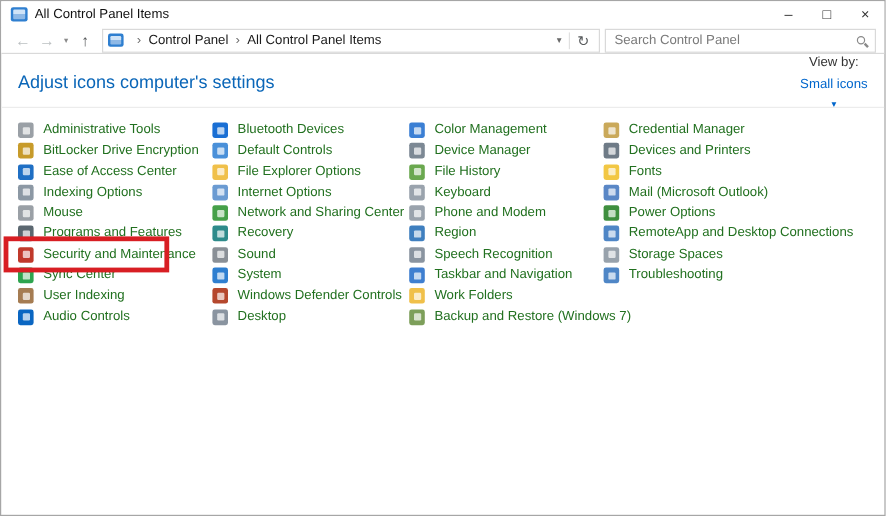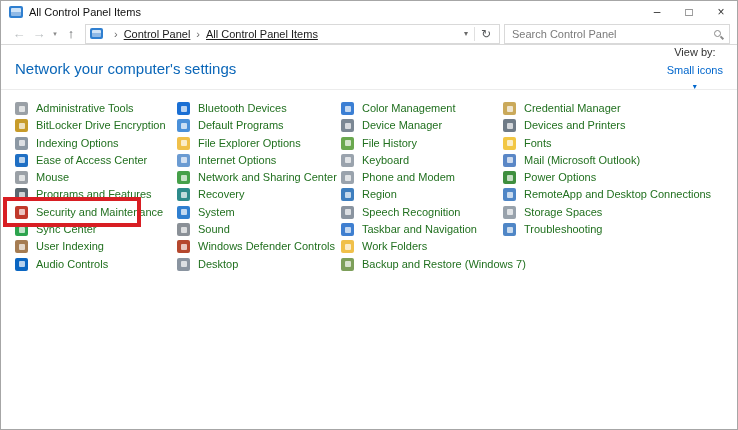--- a/index.html
+++ b/index.html
@@ -30,21 +30,21 @@
   .nav-disabled { color:#bcc0c2; }
   .nav-enabled { color:#55585a; }
   .nav-chevron { width:12px; font-size:7px; color:#8a8a8a; text-align:center; flex:none; }
   .addressbar { flex:1 1 auto; height:20px; border:1px solid #d9d9d9;
     display:flex; align-items:center; margin:0 4px 0 4px; padding:0 2px 0 4px; background:#fff; }
   .crumb-icon { width:13px; height:11px; border-radius:2px; background:#2f7fd0;
     position:relative; margin-right:5px; flex:none; }
   .crumb-icon::after { content:""; position:absolute; inset:2px;
     background:linear-gradient(#cfe3f7 45%, #8fb9e6 45%); border-radius:1px; }
   .crumb-sep { color:#6a6a6a; margin:0 6px; font-size:11px; }
-  .crumb { color:#1a1a1a; white-space:nowrap;text-decoration:underline; }
+  .crumb { color:#1a1a1a; white-space:nowrap; }
   .addr-right { margin-left:auto; display:flex; align-items:center; }
   .addr-caret { font-size:8px; color:#6a6a6a; padding:0 6px; }
   .addr-divider { width:1px; height:14px; background:#e0e0e0; }
   .addr-refresh { font-size:12px; color:#55585a; padding:0 6px; }
   .searchbox { width:226px; height:20px; border:1px solid #d9d9d9;
     display:flex; align-items:center; flex:none; background:#fff; position:relative; }
   .searchbox input { flex:1; border:none; outline:none; font:11px "Liberation Sans",sans-serif;
     color:#444; padding:0 20px 0 7px; background:transparent; width:100%; }
   .searchbox input::placeholder { color:#7a7a7a; }
   .mag-icon { position:absolute; right:8px; top:5px; width:7px; height:7px;
@@ -108,47 +108,47 @@
     </div>
   </div>
 
   <div class="searchbox">
     <input type="text" placeholder="Search Control Panel" style="">
     <span class="mag-icon"></span>
   </div>
 </div>
 
 <div class="header-row">
-  <span class="page-title">Network your computer's settings</span>
+  <span class="page-title">Adjust icons computer's settings</span>
   <div class="viewby">
     <span class="viewby-label">View by:</span>
     <span class="viewby-value">Small icons</span>
     <span class="viewby-caret">▾</span>
   </div>
 </div>
 <div class="divider"></div>
 
 <div class="items-grid">
     <div class="cp-item">
       <span class="cp-icon" style="background: rgb(154, 160, 166);"></span>
       <span class="cp-label">Administrative Tools</span>
     </div>
     <div class="cp-item">
       <span class="cp-icon" style="background: rgb(199, 155, 42);"></span>
       <span class="cp-label">BitLocker Drive Encryption</span>
     </div>
     <div class="cp-item">
+      <span class="cp-icon" style="background: rgb(31, 111, 196);"></span>
+      <span class="cp-label">Ease of Access Center</span>
+    </div>
+    <div class="cp-item">
       <span class="cp-icon" style="background: rgb(140, 152, 164);"></span>
       <span class="cp-label">Indexing Options</span>
     </div>
     <div class="cp-item">
-      <span class="cp-icon" style="background: rgb(31, 111, 196);"></span>
-      <span class="cp-label">Ease of Access Center</span>
-    </div>
-    <div class="cp-item">
       <span class="cp-icon" style="background: rgb(154, 160, 166);"></span>
       <span class="cp-label">Mouse</span>
     </div>
     <div class="cp-item">
       <span class="cp-icon" style="background: rgb(91, 103, 112);"></span>
       <span class="cp-label">Programs and Features</span>
     </div>
     <div class="cp-item">
       <span class="cp-icon" style="background: rgb(192, 57, 43);"></span>
       <span class="cp-label">Security and Maintenance</span>
@@ -164,47 +164,47 @@
     <div class="cp-item">
       <span class="cp-icon" style="background: rgb(10, 102, 194);"></span>
       <span class="cp-label">Audio Controls</span>
     </div>
     <div class="cp-item">
       <span class="cp-icon" style="background: rgb(26, 111, 212);"></span>
       <span class="cp-label">Bluetooth Devices</span>
     </div>
     <div class="cp-item">
       <span class="cp-icon" style="background: rgb(74, 144, 217);"></span>
-      <span class="cp-label">Default Programs</span>
+      <span class="cp-label">Default Controls</span>
     </div>
     <div class="cp-item">
       <span class="cp-icon" style="background: rgb(240, 192, 74);"></span>
       <span class="cp-label">File Explorer Options</span>
     </div>
     <div class="cp-item">
       <span class="cp-icon" style="background: rgb(107, 155, 210);"></span>
       <span class="cp-label">Internet Options</span>
     </div>
     <div class="cp-item">
       <span class="cp-icon" style="background: rgb(70, 160, 73);"></span>
       <span class="cp-label">Network and Sharing Center</span>
     </div>
     <div class="cp-item">
       <span class="cp-icon" style="background: rgb(46, 139, 139);"></span>
       <span class="cp-label">Recovery</span>
     </div>
     <div class="cp-item">
+      <span class="cp-icon" style="background: rgb(138, 144, 151);"></span>
+      <span class="cp-label">Sound</span>
+    </div>
+    <div class="cp-item">
       <span class="cp-icon" style="background: rgb(47, 127, 208);"></span>
       <span class="cp-label">System</span>
     </div>
     <div class="cp-item">
-      <span class="cp-icon" style="background: rgb(138, 144, 151);"></span>
-      <span class="cp-label">Sound</span>
-    </div>
-    <div class="cp-item">
       <span class="cp-icon" style="background: rgb(181, 72, 46);"></span>
       <span class="cp-label">Windows Defender Controls</span>
     </div>
     <div class="cp-item">
       <span class="cp-icon" style="background: rgb(138, 148, 160);"></span>
       <span class="cp-label">Desktop</span>
     </div>
     <div class="cp-item">
       <span class="cp-icon" style="background: rgb(59, 127, 212);"></span>
       <span class="cp-label">Color Management</span>

